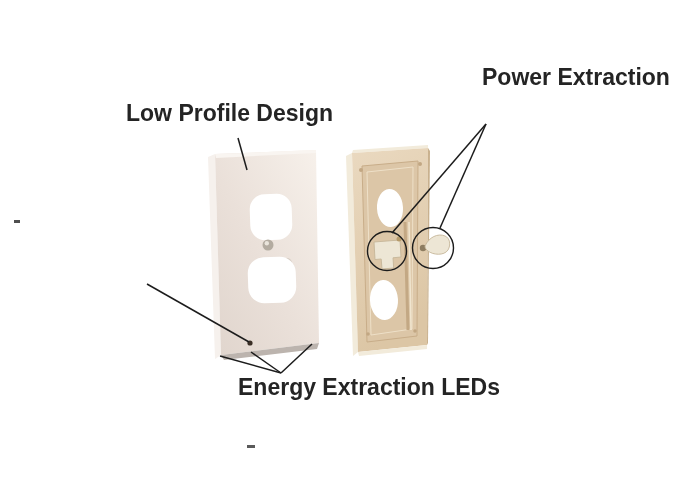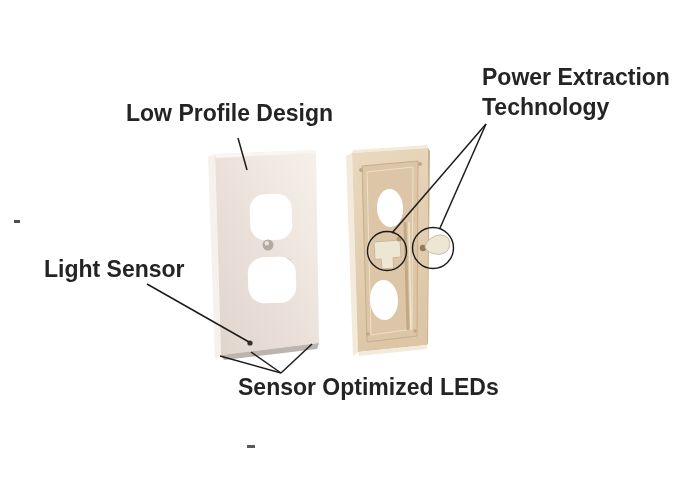--- a/index.html
+++ b/index.html
@@ -1,20 +1,20 @@
 <!DOCTYPE html>
 <html><head>
 <meta charset="utf-8">
 <style>
   html,body{margin:0;padding:0;background:#ffffff;}
   #screen{position:relative;width:700px;height:495px;background:#ffffff;overflow:hidden;
           font-family:"Liberation Sans",sans-serif;}
   #scene{position:absolute;left:0;top:0;}
   .label{position:absolute;font-weight:700;font-size:23px;line-height:27px;color:#242424;
-         white-space:nowrap;}
+         white-space:nowrap;text-align:right;}
   .label-two-line{line-height:30px;}
 </style>
 </head>
 <body>
 
 <div id="screen">
 
   <svg id="scene" width="700" height="495" viewBox="0 0 700 495" xmlns="http://www.w3.org/2000/svg">
     <defs>
       <linearGradient id="frontFaceGrad" x1="1" y1="0" x2="0" y2="1">
@@ -78,20 +78,18 @@
     </g>
 
     <rect x="14" y="220" width="6" height="3" fill="#4f4f4f"></rect>
     <rect x="247" y="445" width="8" height="3" fill="#5a5a5a"></rect>
   </svg>
 
   <div class="label" style="left:126px;top:100px;">Low Profile Design</div>
 
   <div class="label label-two-line" style="left:482px;top:62px;">
     <div>Power Extraction</div>
-    <div>Technology</div>
   </div>
 
-  <div class="label" style="left:44px;top:256px;">Light Sensor</div>
 
-  <div class="label" style="left:238px;top:374px;">Sensor Optimized LEDs</div>
+  <div class="label" style="left:238px;top:374px;">Energy Extraction LEDs</div>
 
 </div>
 
 </body></html>

